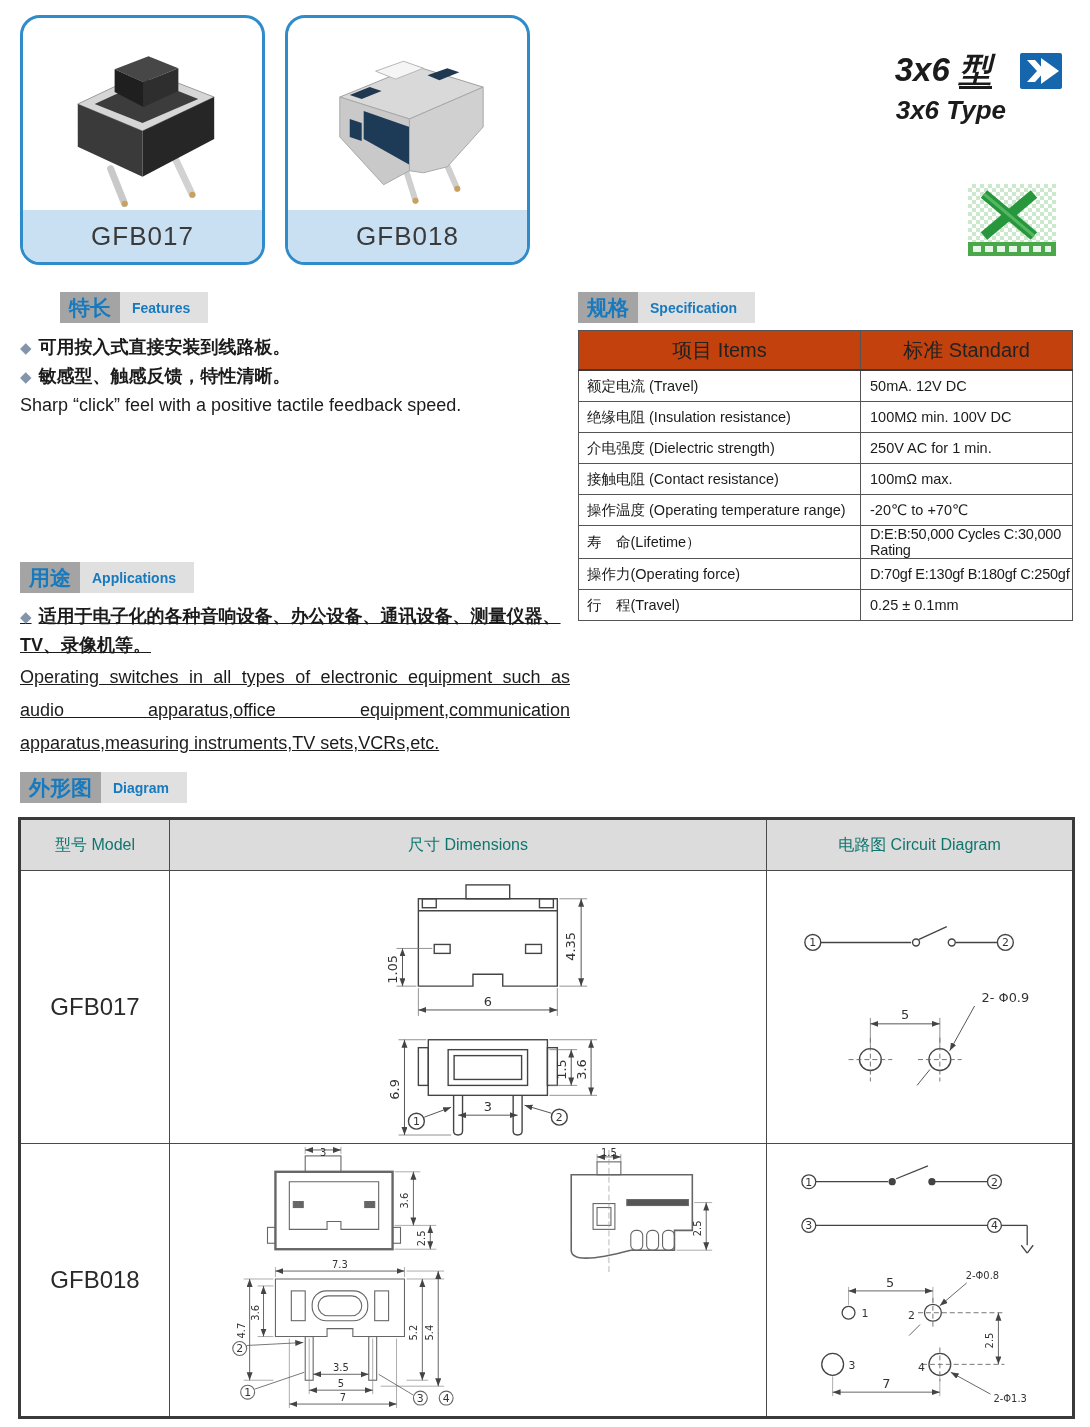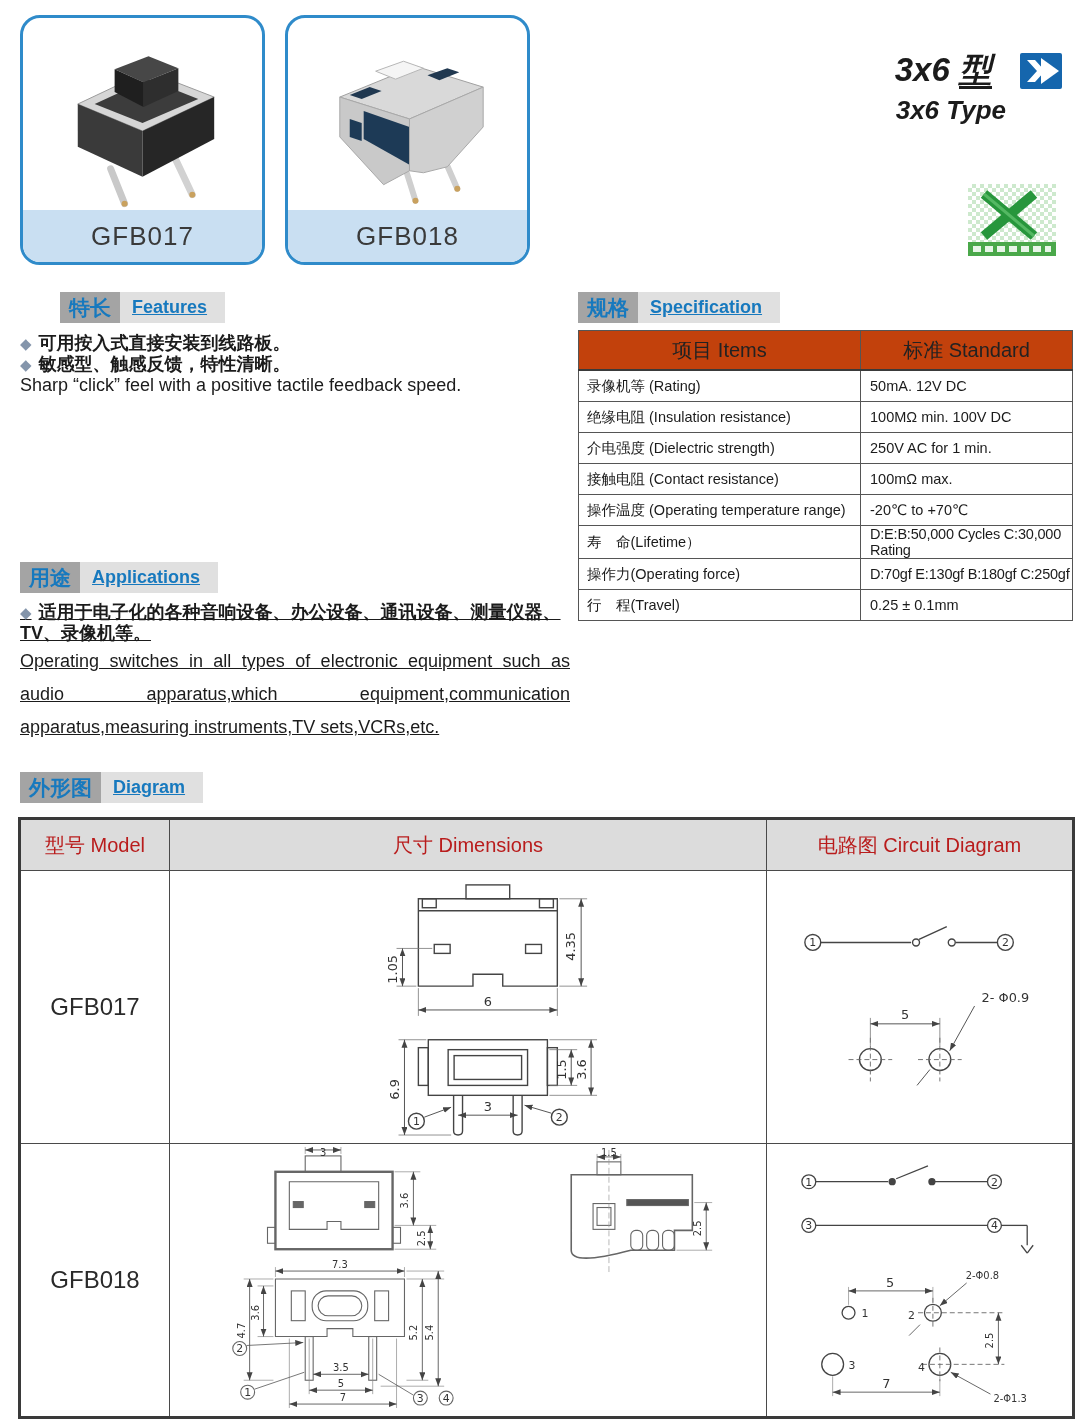--- a/index.html
+++ b/index.html
@@ -21,41 +21,41 @@
   .arrow-ic{width:42px;height:36px;display:block;}
 
   .cert{position:absolute;left:968px;top:184px;width:88px;height:72px;
         background-image:linear-gradient(45deg,#cde9cd 25%,transparent 25%,transparent 75%,#cde9cd 75%),
                          linear-gradient(45deg,#cde9cd 25%,#ffffff 25%,#ffffff 75%,#cde9cd 75%);
         background-size:8px 8px;background-position:0 0,4px 4px;}
 
   
   .sec-tag{position:absolute;display:flex;height:31px;font-weight:bold;}
   .sec-tag .cn{background:#a4a4a4;color:#1779be;font-size:21px;padding:0 9px;display:flex;align-items:center;}
-  .sec-tag .en{background:#e0e0e0;color:#1779be;font-size:18px;padding:0 18px 0 12px;display:flex;align-items:center;text-decoration:underline;}
+  .sec-tag .en{background:#e0e0e0;color:#1779be;font-size:14px;padding:0 18px 0 12px;display:flex;align-items:center;}
 
   
   .tblock{position:absolute;left:20px;width:550px;}
-  .ln{line-height:20px;font-size:18px;}
+  .ln{line-height:28px;font-size:18px;}
   .cnb{font-weight:bold;}
   .bullet{color:#8495ab;font-size:15px;margin-right:7px;}
   .just{text-align:justify;line-height:33px;}
 
   
   table{border-collapse:collapse;}
   .spec-table{position:absolute;left:578px;top:330px;width:494px;table-layout:fixed;}
   .spec-table th{background:#c2410c;border:1.5px solid #555;border-bottom:2.5px solid #3a3a3a;
         height:36px;font-size:20px;font-weight:normal;color:#222;}
   .spec-table td{border:1.5px solid #555;height:30px;font-size:14.5px;padding:0 0 0 8px;color:#1b1b1b;}
   .spec-table td.val{padding-left:9px;}
   .tight{font-size:13px;letter-spacing:-0.2px;}
 
   
   .diag-table{position:absolute;left:18px;top:817px;width:1054px;table-layout:fixed;border:3px solid #3a3a3a;}
-  .diag-table th{background:#dcdcdc;border:1.5px solid #4a4a4a;height:48px;font-size:20px;font-weight:normal;color:#b91c1c;}
+  .diag-table th{background:#dcdcdc;border:1.5px solid #4a4a4a;height:48px;font-size:16px;font-weight:normal;color:#0f766e;}
   .diag-table td{border:1.5px solid #4a4a4a;height:272px;text-align:center;vertical-align:middle;padding:0;}
   .model-cell{font-size:24px;color:#2a2a2a;}
 
   svg text{font-family:"DejaVu Sans","Liberation Sans",sans-serif;}
   .dimtxt{font-size:13px;fill:#333;}
   .dimtxt-s{font-size:10px;fill:#333;}
   .tnum{font-size:11px;fill:#333;}
 </style>
 </head>
 <body>
@@ -157,21 +157,21 @@
         <col style="width:212px">
       </colgroup>
     <thead>
       <tr>
         <th>项目 Items</th>
         <th>标准 Standard</th>
       </tr>
     </thead>
     <tbody>
       <tr>
-          <td>录像机等 (Rating)</td>
+          <td>额定电流 (Travel)</td>
           <td class="val">50mA. 12V DC</td>
         </tr>
       <tr>
           <td>绝缘电阻 (Insulation resistance)</td>
           <td class="val">100MΩ min. 100V DC</td>
         </tr>
       <tr>
           <td>介电强度 (Dielectric strength)</td>
           <td class="val">250V AC for 1 min.</td>
         </tr>
@@ -197,21 +197,21 @@
         </tr>
     </tbody>
   </table>
 
   <div class="sec-tag" style="left:20px;top:562px;">
     <span class="cn">用途</span>
     <span class="en">Applications</span>
   </div>
   <div class="tblock" style="top:602px;text-decoration:underline;">
     <div class="ln cnb"><span class="bullet">◆</span><span>适用于电子化的各种音响设备、办公设备、通讯设备、测量仪器、TV、录像机等。</span></div>
-    <div class="ln just" style="margin-top:2px;">Operating switches in all types of electronic equipment such as audio apparatus,which equipment,communication apparatus,measuring instruments,TV sets,VCRs,etc.</div>
+    <div class="ln just" style="margin-top:2px;">Operating switches in all types of electronic equipment such as audio apparatus,office equipment,communication apparatus,measuring instruments,TV sets,VCRs,etc.</div>
   </div>
 
   <div class="sec-tag" style="left:20px;top:772px;">
     <span class="cn">外形图</span>
     <span class="en">Diagram</span>
   </div>
 
   <table class="diag-table">
     <colgroup>
         <col style="width:150px">

